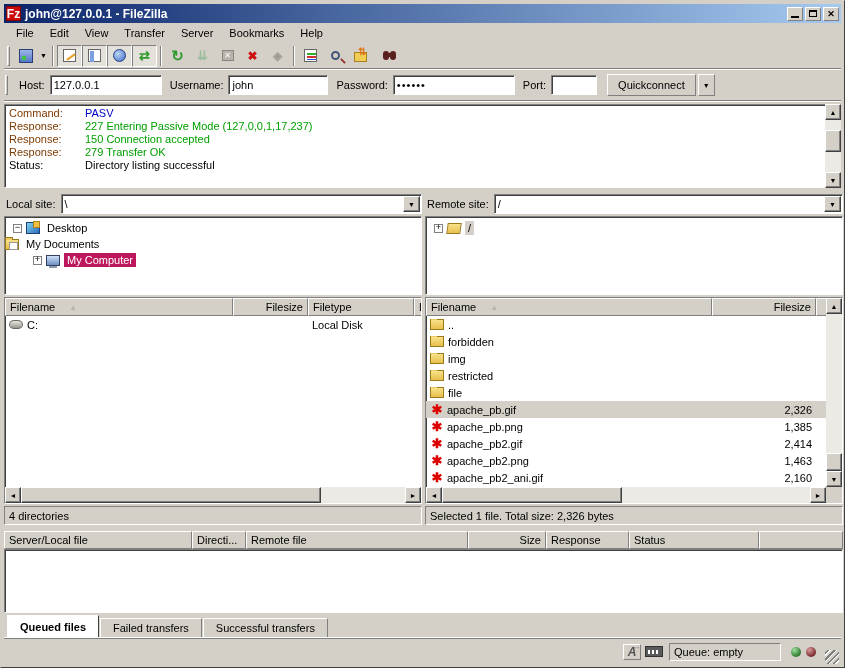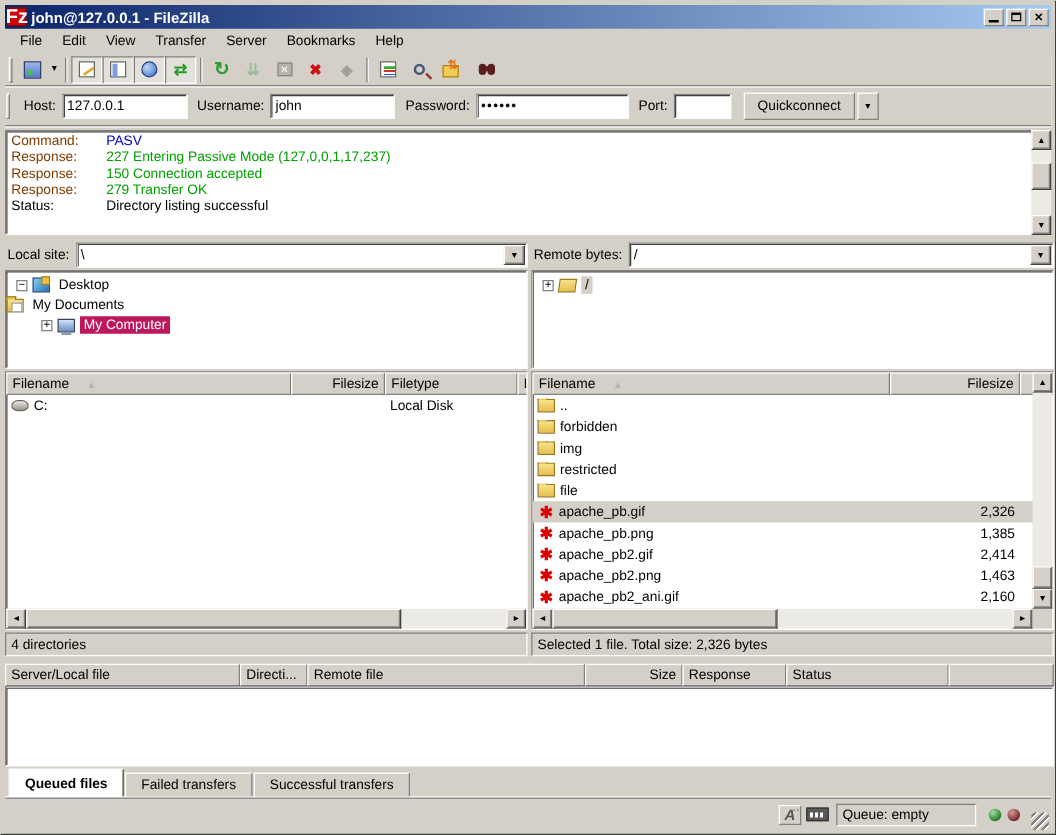--- a/index.html
+++ b/index.html
@@ -9,21 +9,21 @@
   .window { position:absolute; left:0; top:0; width:845px; height:668px;
     background:#d4d0c8; border:1px solid; border-color:#d4d0c8 #404040 #404040 #d4d0c8; }
 
   
   .sunken { border:1px solid; border-color:#808080 #ffffff #ffffff #808080; box-shadow: inset 1px 1px 0 #404040; }
   .raised-lite { border:1px solid; border-color:#ffffff #808080 #808080 #ffffff; }
 
   
   .titlebar { position:absolute; left:3px; top:3px; right:3px; height:19px;
     background:linear-gradient(90deg,#0a246a,#a6caf0); display:flex; align-items:center; padding:0 2px; }
-  .fz-logo { width:15px; height:15px; background:#cc0a0a; color:#fff; font-weight:bold; font-size:16px;
+  .fz-logo { width:15px; height:15px; background:#cc0a0a; color:#fff; font-weight:bold; font-size:12px;
     display:flex; align-items:center; justify-content:center; margin-right:4px; border:1px solid #7d0606; }
   .title-text { color:#fff; font-weight:bold; font-size:12px; flex:1; white-space:nowrap; }
   .winbtns { display:flex; gap:2px; }
   .winbtn { width:16px; height:14px; background:#d4d0c8; display:flex; align-items:center; justify-content:center;
     font-size:9px; font-weight:bold; color:#000; }
   .winbtn .min { display:block; width:8px; height:2px; background:#000; margin-top:7px; }
   .winbtn .max { display:block; width:8px; height:7px; border:1px solid #000; border-top-width:2px; }
 
   
   .menubar { position:absolute; left:3px; top:22px; right:3px; height:20px; display:flex; align-items:center; padding-left:4px; }
@@ -242,21 +242,21 @@
         <span class="ico ico-sync"></span>
       </span>
     <span class="tbtn">
         <span class="ico ico-binoc"></span>
       </span>
   </div>
 
   <div class="quickbar">
     <span class="tb-grip"></span>
     <span class="qc-label">Host:</span>
-    <input class="qc-input" style="width: 100px;" readonly="" value="127.0.0.1">
+    <input class="qc-input" style="width: 112px;" readonly="" value="127.0.0.1">
     <span class="qc-label">Username:</span>
     <input class="qc-input" style="width: 100px;" readonly="" value="john">
     <span class="qc-label">Password:</span>
     <input class="qc-input" style="width: 122px; letter-spacing: 1px;" readonly="" value="••••••">
     <span class="qc-label">Port:</span>
     <input class="qc-input" style="width: 46px;" readonly="" value="">
     <span class="qc-btn raised-lite">Quickconnect</span>
     <span class="qc-drop raised-lite">
         <span class="drop-arrow">▼</span>
       </span>
@@ -341,21 +341,21 @@
       </div>
       <div class="pane-status">
           <span>4 directories</span>
         </div>
     </div>
 
     <div class="pane-splitter"></div>
 
     <div class="pane">
       <div class="site-row">
-        <span class="site-label">Remote bytes:</span>
+        <span class="site-label">Remote site:</span>
         <span class="site-combo">
           <span class="val">/</span>
           <span class="combo-btn">▼</span>
         </span>
       </div>
       <div class="treebox">
         <div class="tree-row" style="padding-left:8px">
           <span class="expander">+</span>
           <span class="icon-folder-open"></span>
           <span class="tree-label sel-inactive">/</span>

